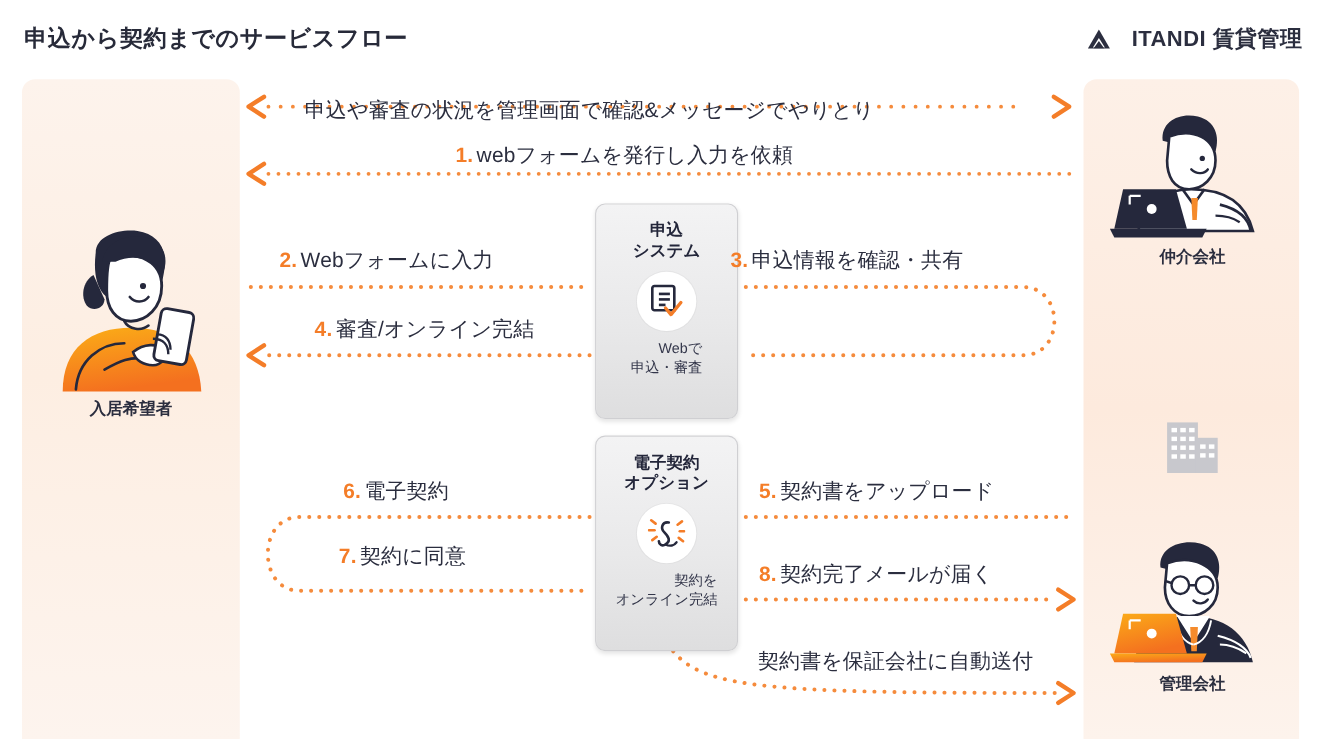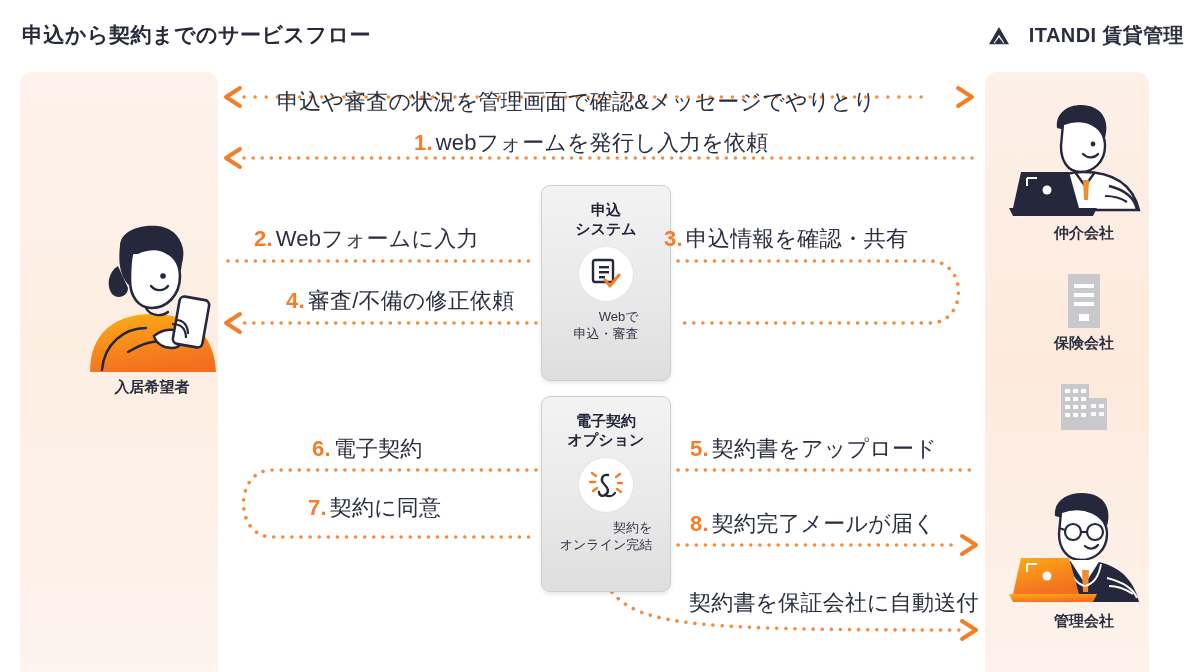--- a/index.html
+++ b/index.html
@@ -27,20 +27,21 @@
   .panel{
     position:absolute;border-radius:12px 12px 0 0;
   }
   .panel-left{
     left:20px;top:72px;width:198px;height:600px;
     background:linear-gradient(180deg,#fdf3ec 0%,#fdeee2 45%,#fdf4ee 100%);
   }
   .panel-right{
     left:985px;top:72px;width:164px;height:600px;
     background:linear-gradient(180deg,#fdf0e7 0%,#fdeadd 50%,#fdf3ec 100%);
+    padding-left:32px;
   }
   .actor{position:absolute;left:0;width:198px;text-align:center;}
   .actor-label{
     font-size:15px;font-weight:700;color:#2b2e3f;margin-top:4px;white-space:nowrap;
   }
   .actor-art{display:block;margin:0 auto;}
 
   
   .card{
     position:absolute;width:130px;border-radius:9px;
@@ -60,21 +61,21 @@
     width:54px;height:54px;border-radius:50%;background:#fff;
     display:flex;align-items:center;justify-content:center;margin:9px 0 8px;
     box-shadow:0 0 0 1px rgba(0,0,0,.03);
   }
   .card-sub{
     font-size:13px;line-height:1.3;text-align:right;color:#33364a;white-space:pre-line;
   }
 
   
   .flow-label{
-    position:absolute;white-space:nowrap;font-size:22px;color:#2b2e3f;
+    position:absolute;white-space:nowrap;font-size:19px;color:#2b2e3f;
     letter-spacing:.2px;
   }
   .flow-label .num{color:#f47d28;font-weight:700;margin-right:3px;}
 
   
   .connectors{position:absolute;left:0;top:0;width:1200px;height:672px;pointer-events:none;}
 
   
   .office-ico{display:block;margin:0 auto;}
 </style>
@@ -88,21 +89,21 @@
   <div class="brand">
     <svg class="brand-mark" viewBox="0 0 24 22">
       <path d="M12 1 L23 20 L1 20 Z" fill="#2b2e3f"></path>
       <path d="M12 9.5 L18 19 L6 19 Z" fill="#ffffff"></path>
       <path d="M12 12.5 L17.2 19.6 L6.8 19.6 Z" fill="#2b2e3f"></path>
     </svg>
     <span class="brand-text">ITANDI 賃貸管理</span>
   </div>
 
   <div class="panel panel-left">
-    <div class="actor" style="top:152px;padding-left:33px;">
+    <div class="actor" style="top:136px;">
       <svg class="actor-art" width="168" height="150" viewBox="0 0 168 150">
         <defs>
           <linearGradient id="gOrange" x1="0" y1="0" x2="0.3" y2="1">
             <stop offset="0" stop-color="#fbae17"></stop>
             <stop offset="1" stop-color="#f4701f"></stop>
           </linearGradient>
         </defs>
 
         <path d="M22 148 C22 108 48 90 84 90 C124 90 146 110 148 148 Z" fill="url(#gOrange)"></path>
 
@@ -152,30 +153,20 @@
         <path d="M96 96 C104 96 112 98 118 102" fill="none" stroke="#25283c" stroke-width="2.2"></path>
 
         <path d="M12 72 L60 72 L70 108 L4 108 Z" fill="#25283c"></path>
         <path d="M18 78 L28 78 M18 78 L18 86" stroke="#fff" stroke-width="2" fill="none"></path>
         <circle cx="38" cy="90" r="4.5" fill="#fff"></circle>
         <path d="M0 108 L88 108 L84 116 L4 116 Z" fill="#25283c"></path>
       </svg>
       <div class="actor-label">仲介会社</div>
     </div>
 
-    <div class="actor" style="top:200px;">
-      <svg class="office-ico" width="46" height="58" viewBox="0 0 46 58">
-        <rect x="7" y="2" width="32" height="54" fill="#c8c8cd"></rect>
-        <rect x="13" y="12" width="20" height="4" fill="#fff"></rect>
-        <rect x="13" y="21" width="20" height="4" fill="#fff"></rect>
-        <rect x="13" y="30" width="20" height="4" fill="#fff"></rect>
-        <rect x="18" y="42" width="10" height="7" fill="#fff"></rect>
-      </svg>
-      <div class="actor-label">保険会社</div>
-    </div>
 
     <div class="actor" style="top:308px;">
       <svg class="office-ico" width="54" height="52" viewBox="0 0 54 52">
         <rect x="4" y="4" width="28" height="46" fill="#c8c8cd"></rect>
         <rect x="30" y="18" width="20" height="32" fill="#c8c8cd"></rect>
         <g fill="#fff">
           <rect x="8" y="9" width="5" height="4"></rect>
             <rect x="16" y="9" width="5" height="4"></rect>
             <rect x="24" y="9" width="5" height="4"></rect>
           <rect x="8" y="17" width="5" height="4"></rect>
@@ -312,21 +303,21 @@
 
   <div class="flow-label" style="left:254px;top:224px;">
     <span class="num">2.</span><span>Webフォームに入力</span>
   </div>
 
   <div class="flow-label" style="left:664px;top:224px;">
     <span class="num">3.</span><span>申込情報を確認・共有</span>
   </div>
 
   <div class="flow-label" style="left:286px;top:286px;">
-    <span class="num">4.</span><span>審査/不備の修正依頼</span>
+    <span class="num">4.</span><span>審査/オンライン完結</span>
   </div>
 
   <div class="flow-label" style="left:690px;top:434px;">
     <span class="num">5.</span><span>契約書をアップロード</span>
   </div>
 
   <div class="flow-label" style="left:312px;top:434px;">
     <span class="num">6.</span><span>電子契約</span>
   </div>
 

